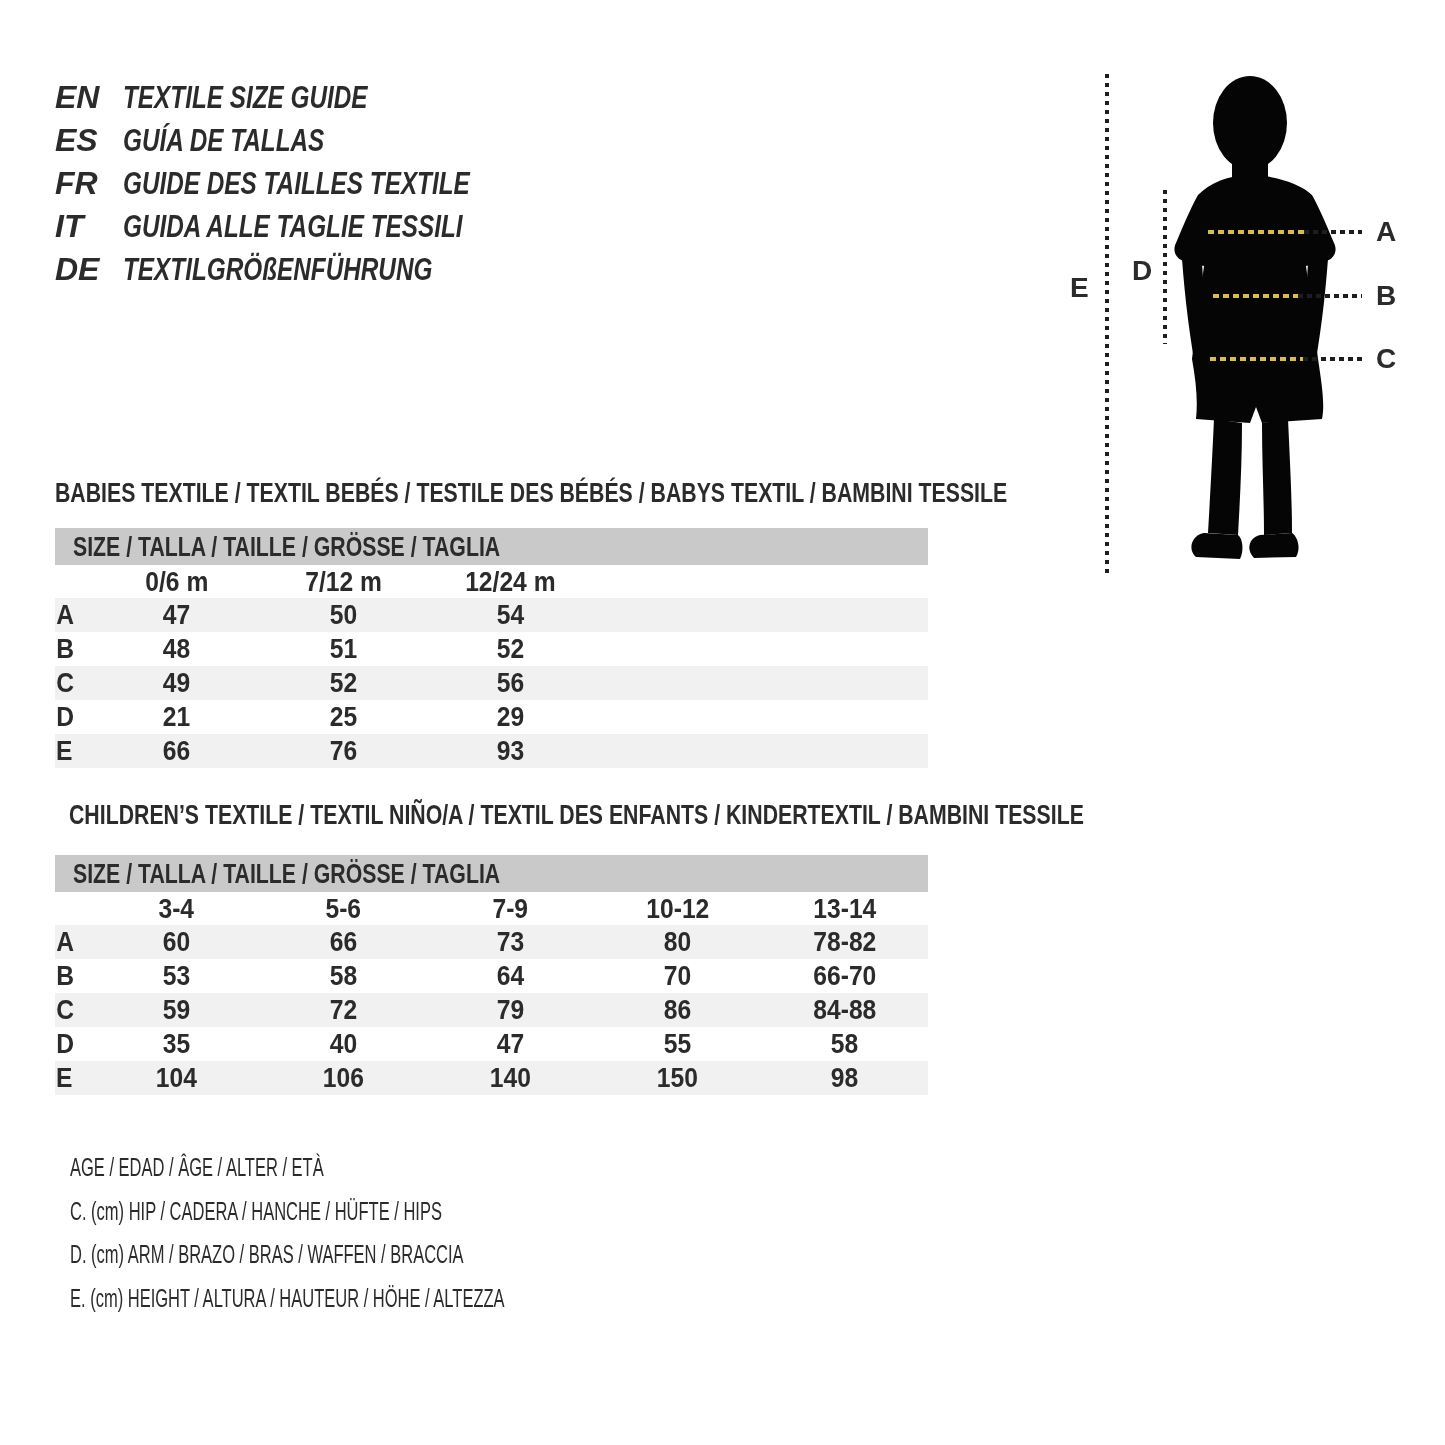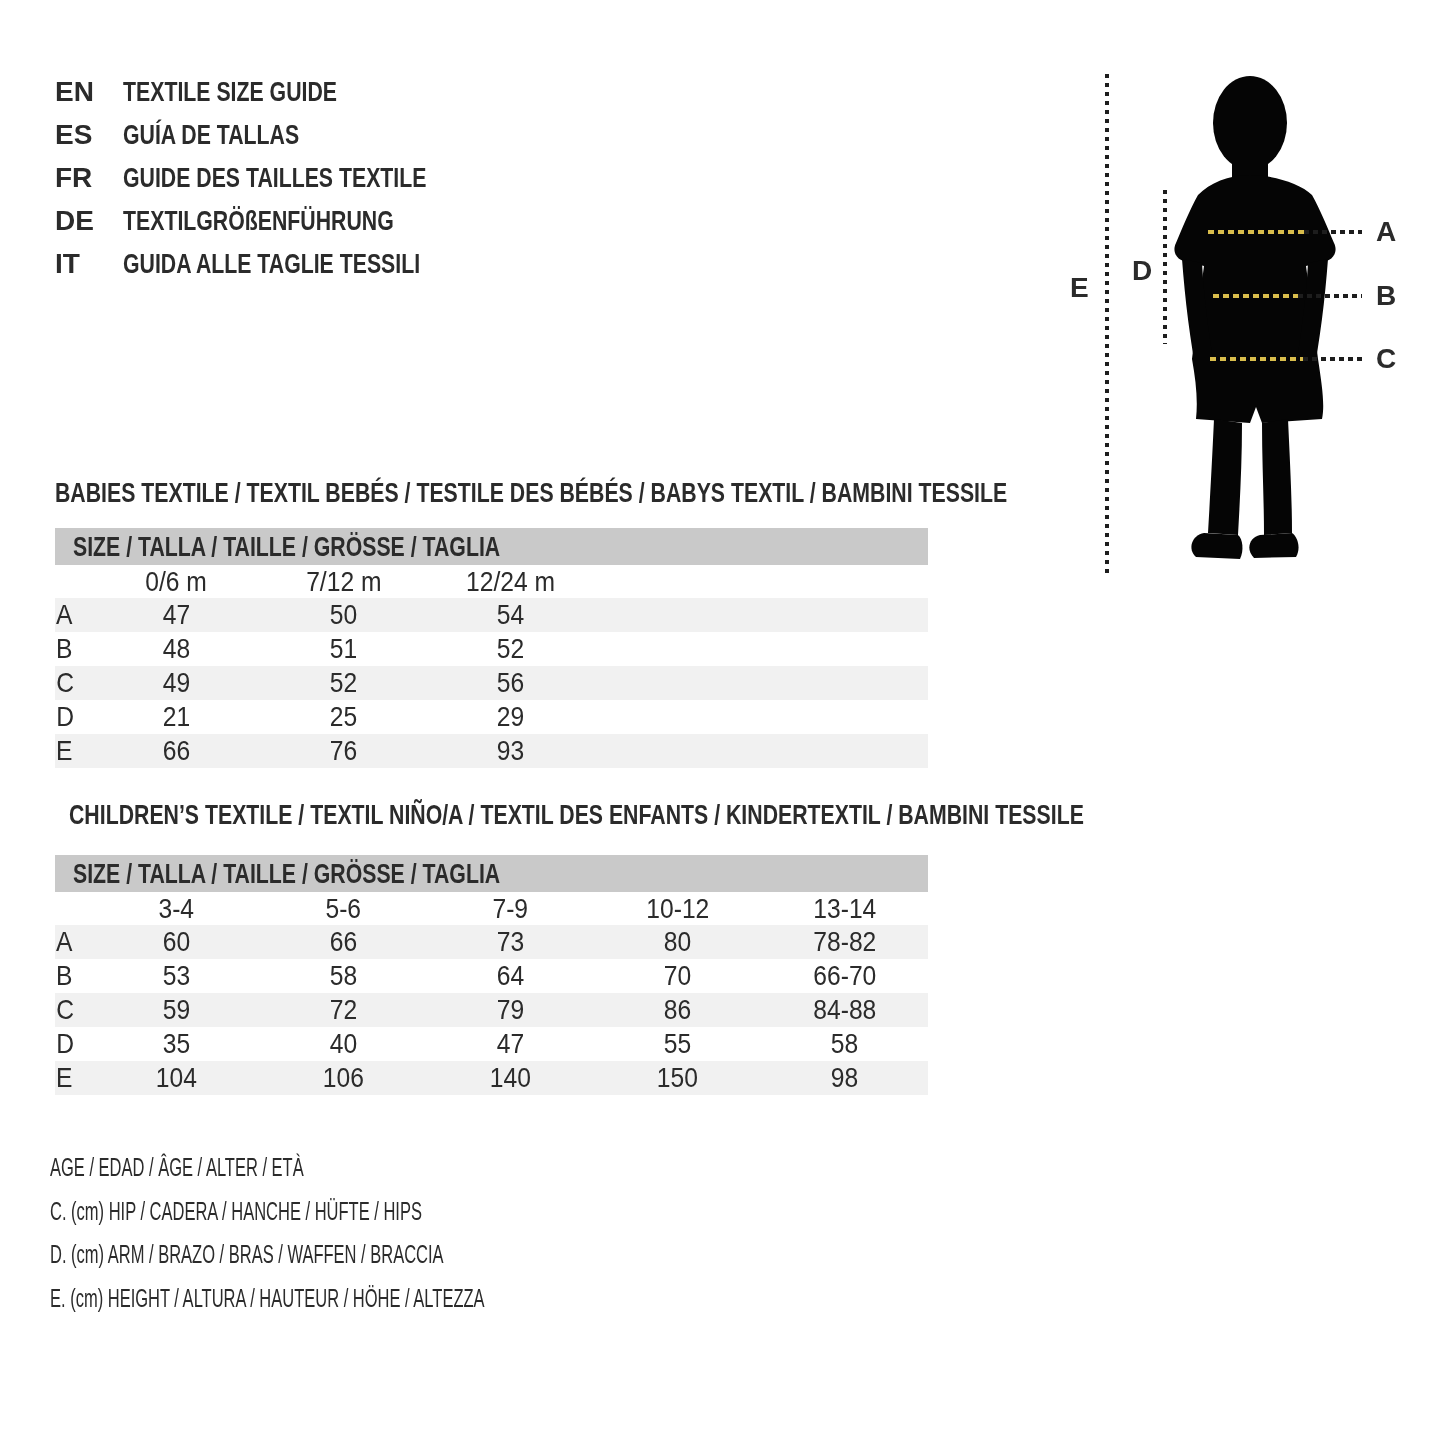--- a/index.html
+++ b/index.html
@@ -19,41 +19,41 @@
     color:var(--ink);
     overflow:hidden;
   }
   
   .cond{display:inline-block;transform:scaleX(0.76);transform-origin:0 50%;white-space:nowrap;}
   .sq{display:inline-block;transform:scaleX(0.88);transform-origin:50% 50%;white-space:nowrap;}
   .condL{display:inline-block;transform:scaleX(0.66);transform-origin:0 50%;white-space:nowrap;}
 
   
   .lang-block{position:absolute;left:55px;top:76px;}
-  .lang-row{height:43px;display:flex;align-items:flex-start;font-size:28px;font-weight:700;}
+  .lang-row{height:43px;display:flex;align-items:center;font-size:32px;font-weight:700;font-style:italic;}
   .lang-code{width:68px;flex:0 0 68px;}
 
   
   .sec-title{position:absolute;left:55px;font-size:28px;font-weight:700;line-height:30px;}
   .babies-title{top:478px;}
   .children-title{top:800px;margin-left:14px;}
 
   
   .size-table{position:absolute;left:55px;width:873px;}
   .babies-table{top:528px;}
   .children-table{top:855px;}
   .bar{height:37px;background:var(--bar);display:flex;align-items:center;padding-left:18px;font-size:28px;font-weight:700;}
-  .trow{display:grid;grid-template-columns:38px repeat(5,1fr);align-items:center;height:34px;font-size:28px;font-weight:400;}
+  .trow{display:grid;grid-template-columns:38px repeat(5,1fr);align-items:center;height:34px;font-size:28px;font-weight:700;}
   .colhead{height:33px;}
   .stripe{background:var(--stripe);}
   .cell{text-align:center;}
   .rlabel{text-align:left;}
 
   
-  .legend{position:absolute;left:50px;top:1146px;}
+  .legend{position:absolute;left:70px;top:1146px;}
   .legend-line{height:43.5px;display:flex;align-items:center;font-size:25px;font-weight:400;}
 
   
   .vline{position:absolute;width:4px;background:repeating-linear-gradient(180deg,#1d1d1d 0 4px,transparent 4px 9px);}
   .e-line{left:1105px;top:74px;height:502px;}
   .d-line{left:1163px;top:190px;height:154px;}
   .mlabel{position:absolute;font-size:28px;font-weight:700;}
   .label-e{left:1070px;top:272px;}
   .label-d{left:1132px;top:255px;}
   .label-a{left:1376px;top:216px;}
@@ -80,26 +80,26 @@
     </div>
     <div class="lang-row">
       <span class="lang-code">ES</span>
       <span class="cond">GUÍA DE TALLAS</span>
     </div>
     <div class="lang-row">
       <span class="lang-code">FR</span>
       <span class="cond">GUIDE DES TAILLES TEXTILE</span>
     </div>
     <div class="lang-row">
+      <span class="lang-code">IT</span>
+      <span class="cond">GUIDA ALLE TAGLIE TESSILI</span>
+    </div>
+    <div class="lang-row">
       <span class="lang-code">DE</span>
       <span class="cond">TEXTILGRÖßENFÜHRUNG</span>
-    </div>
-    <div class="lang-row">
-      <span class="lang-code">IT</span>
-      <span class="cond">GUIDA ALLE TAGLIE TESSILI</span>
     </div>
   </section>
 
   <div>
     <div class="vline e-line"></div>
     <div class="vline d-line"></div>
     <div class="mlabel label-e">E</div>
     <div class="mlabel label-d">D</div>
 
     <svg class="silhouette" viewBox="0 0 170 490" xmlns="http://www.w3.org/2000/svg">

